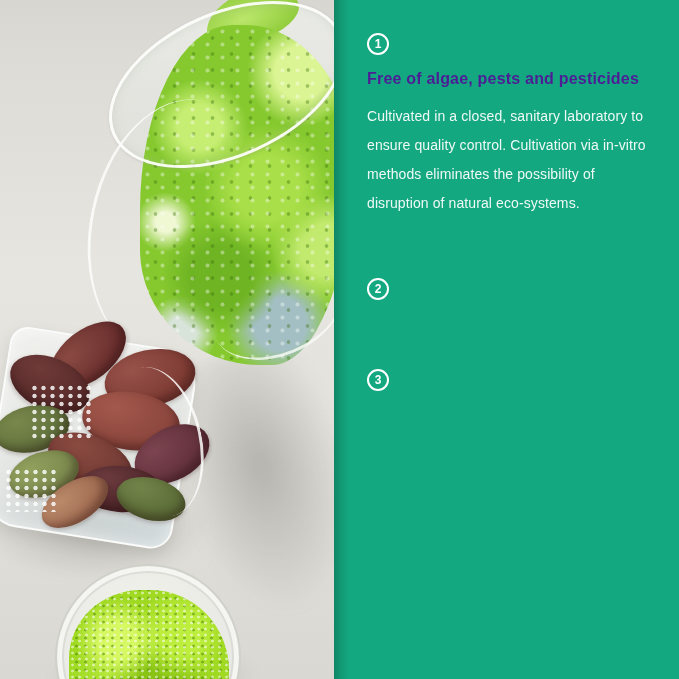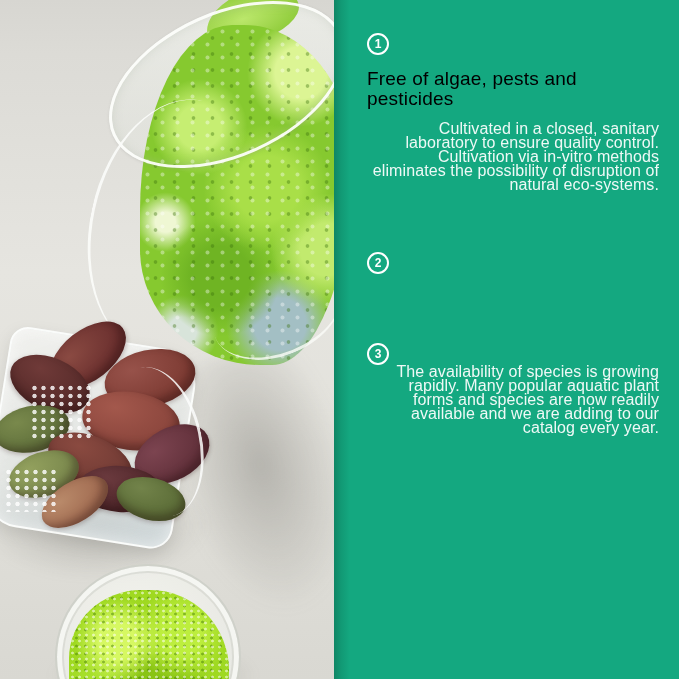--- a/index.html
+++ b/index.html
@@ -129,27 +129,26 @@
     pointer-events:none;
   }
   .section + .section { margin-top:60px; }
   .section:nth-child(3) { margin-top:69px; }
   .sec-num {
     width:22px; height:22px; border:2px solid #ffffff; border-radius:50%;
     display:flex; align-items:center; justify-content:center;
     font-size:12px; font-weight:700; line-height:1; padding-bottom:1px; color:#ffffff;
   }
   .sec-title {
-    margin:14px 0 13px; font-size:19px; font-weight:400; line-height:20px;
-    letter-spacing:0.2px; color:#000000;
+    margin:14px 0 13px; font-size:16px; font-weight:700; line-height:20px;
+    letter-spacing:0.2px; color:#4c1d95;
   }
   .sec-body {
-    width:292px; font-size:16px; line-height:14px; letter-spacing:0.1px;
+    width:292px; font-size:14px; line-height:29px; letter-spacing:0.1px;
     color:rgba(255,255,255,0.93);
-    text-align:right;
   }
 </style>
 </head>
 <body>
 
 <div class="canvas">
 
   <div class="photo">
     <div class="shadow-blob"></div>
     <div class="contact-shadow cs-red"></div>
@@ -201,17 +200,16 @@
     <div class="section">
       <div class="sec-num">
         <span>2</span>
       </div>
     </div>
 
     <div class="section">
       <div class="sec-num">
         <span>3</span>
       </div>
-      <p class="sec-body">The availability of species is growing rapidly. Many popular aquatic plant forms and species are now readily available and we are adding to our catalog every year.</p>
     </div>
 
   </div>
 </div>
 
 </body></html>

